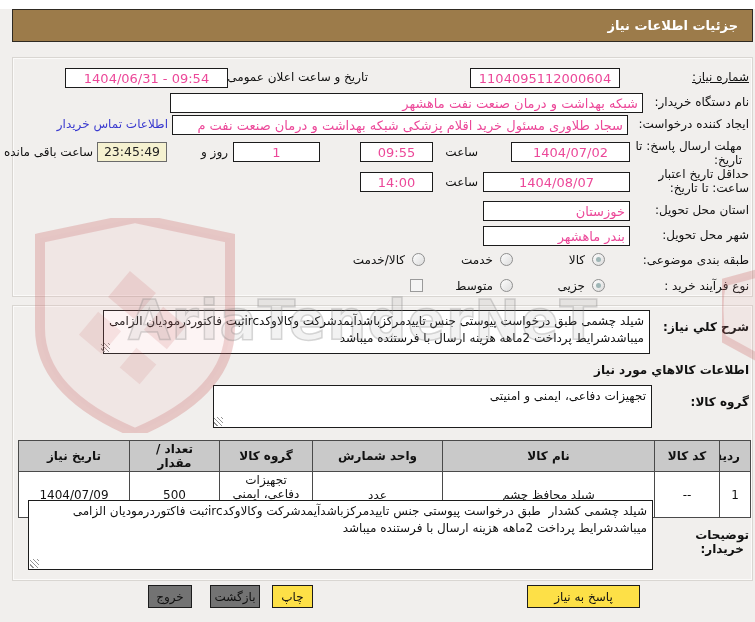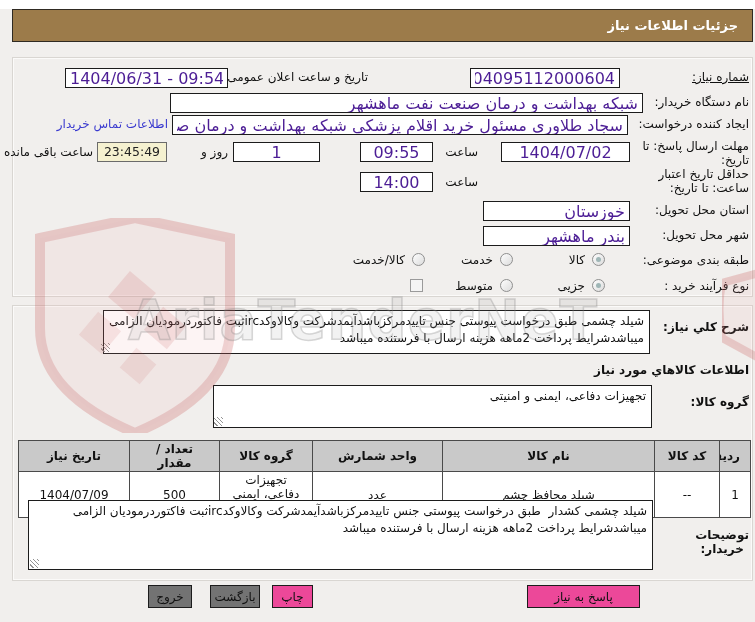--- a/index.html
+++ b/index.html
@@ -21,21 +21,21 @@
   .groupbox {
     position:absolute; left:12px; width:741px;
     border:1px solid #d9d6d2; box-shadow:inset 0 0 0 1px #fbfaf9;
   }
   #group1 { top:57px; height:240px; }
   #group2 { top:305px; height:276px; }
   .lbl { position:absolute; white-space:nowrap; font-size:12px; color:#111; }
   .lbl.bold { font-weight:bold; }
   .tb {
     position:absolute; height:20px; border:1px solid #1c1c1c; background:#ffffff;
-    font-family:"DejaVu Sans","Liberation Sans",sans-serif; font-size:16px; color:#4c1d95;
+    font-family:"DejaVu Sans","Liberation Sans",sans-serif; font-size:13px; color:#ec4899;
     padding:0 4px; outline:none;
   }
   .tb.center { text-align:center; }
   .tb.rtl { text-align:right; direction:rtl; }
   .num { direction:ltr; unicode-bidi:embed; }
   .countdown {
     position:absolute; height:20px; border:1px solid #6b6b6b; background:#f5f1d0;
     font-size:12.5px; color:#222; text-align:center; line-height:18px;
     direction:ltr;
   }
@@ -78,21 +78,21 @@
   table.goods th { background:#c9c9c9; font-weight:bold; height:24px; }
   table.goods td { height:30px; }
   td.small { font-size:10.5px; line-height:1.2; }
   
   .btn {
     position:absolute; top:585px; height:23px;
     border:1px solid #1c1c1c; font-size:12px; color:#111;
     display:flex; align-items:center; justify-content:center; cursor:pointer;
     font-family:"DejaVu Sans","Liberation Sans",sans-serif;
   }
-  .btn.green { background:#ec4899; }
+  .btn.green { background:#fde047; }
   .btn.pink  { background:#737373; }
   
   #watermark { position:absolute; inset:0; pointer-events:none; z-index:40; }
   #wm-text {
     position:absolute; top:288px; left:128px; width:620px;
     font-size:55px; font-weight:bold; letter-spacing:1px; direction:ltr;
     color:rgba(130,130,130,0.10); -webkit-text-stroke:1.5px rgba(130,130,130,0.30);
     white-space:nowrap;
   }
   .wm-svg { position:absolute; opacity:0.33; }
@@ -115,36 +115,37 @@
   <div class="lbl" style="top:70px; right:387px;">تاریخ و ساعت اعلان عمومی:</div>
   <input class="tb center num" style="top: 68px; right: 527px; width: 163px;" readonly="" value="1404/06/31 - 09:54">
 
   <div class="lbl" style="top:95px; right:6px;">نام دستگاه خریدار:</div>
   <input class="tb rtl" style="top: 93px; right: 112px; width: 473px;" readonly="" value="شبکه بهداشت و درمان صنعت نفت ماهشهر">
 
   <div class="lbl" style="top:117px; right:6px;">ایجاد کننده درخواست:</div>
   <input class="tb rtl" style="top: 115px; right: 127px; width: 456px;" readonly="" value="سجاد طلاوری مسئول خرید اقلام پزشکی شبکه بهداشت و درمان صنعت نفت م">
   <div class="link" style="top:117px; right:587px;">اطلاعات تماس خریدار</div>
 
-  <div class="lbl" style="top:139px; right:6px;">
+  <div class="lbl" style="top:139px; right:13px;">
     <span style="display:block;">مهلت ارسال پاسخ: تا</span>
     <span style="display:block;">تاریخ:</span>
   </div>
-  <input class="tb center num" style="top: 142px; right: 125px; width: 129px;" readonly="" value="1404/07/02">
+  <input class="tb center num" style="top: 142px; right: 125px; width: 119px;" readonly="" value="1404/07/02">
   <div class="lbl" style="top:145px; right:277px;">ساعت</div>
   <input class="tb center num" style="top: 142px; right: 322px; width: 73px;" readonly="" value="09:55">
   <input class="tb center num" style="top: 142px; right: 435px; width: 87px;" readonly="" value="1">
   <div class="lbl" style="top:145px; right:527px;">روز و</div>
   <div class="countdown" style="top:142px; right:588px; width:70px;">23:45:49</div>
   <div class="lbl" style="top:145px; right:662px;">ساعت باقی مانده</div>
 
   <div class="lbl" style="top:167px; right:6px;">
     <span style="display:block;">حداقل تاریخ اعتبار</span>
     <span style="display:block;">ساعت: تا تاریخ:</span>
   </div>
+  <input class="tb center num" style="top: 172px; right: 125px; width: 147px;" readonly="" value="1404/08/07">
   <div class="lbl" style="top:175px; right:277px;">ساعت</div>
   <input class="tb center num" style="top: 172px; right: 322px; width: 73px;" readonly="" value="14:00">
 
   <div class="lbl" style="top:203px; right:6px;">استان محل تحویل:</div>
   <input class="tb rtl" style="top: 201px; right: 125px; width: 147px;" readonly="" value="خوزستان">
 
   <div class="lbl" style="top:228px; right:6px;">شهر محل تحویل:</div>
   <input class="tb rtl" style="top: 226px; right: 125px; width: 147px;" readonly="" value="بندر ماهشهر">
 
   <div class="lbl" style="top:253px; right:6px;">طبقه بندی موضوعی:</div>

